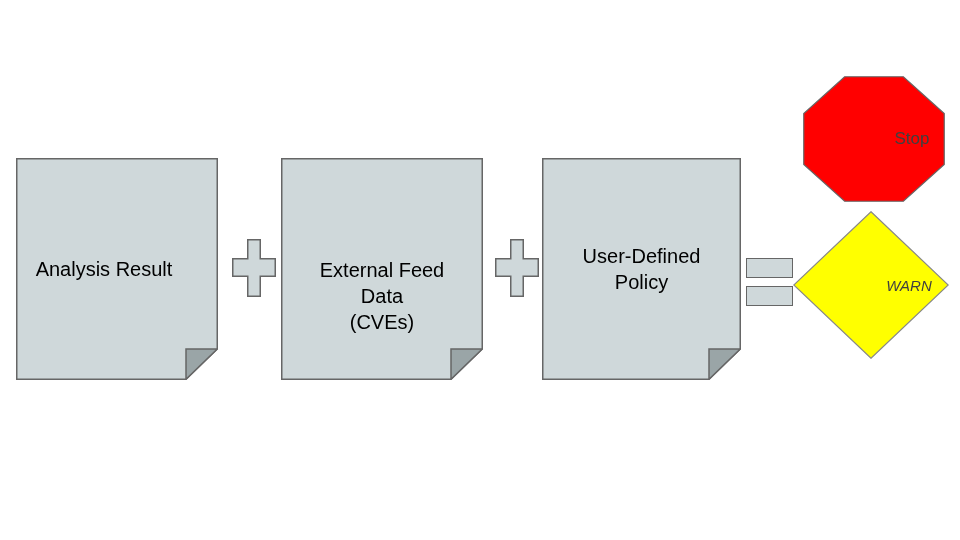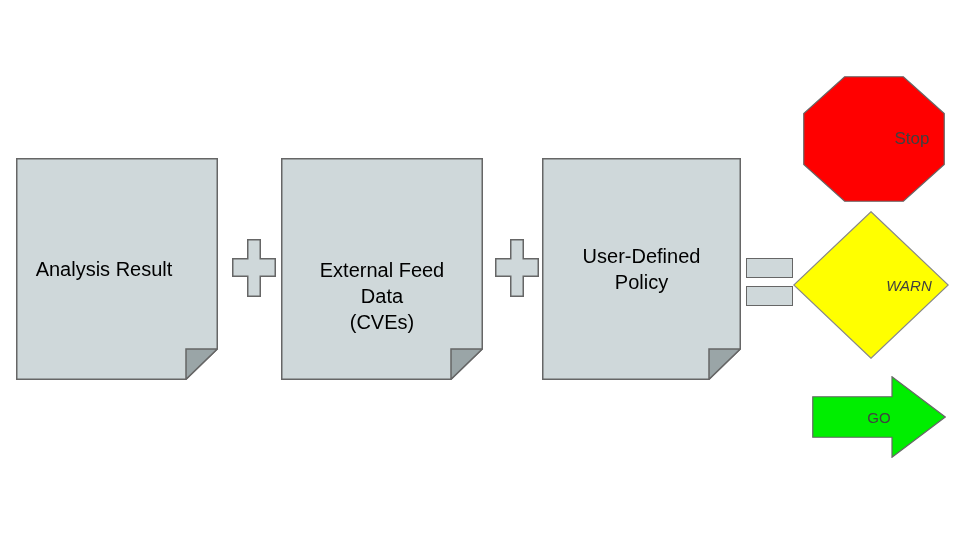--- a/index.html
+++ b/index.html
@@ -150,20 +150,14 @@
     <div class="shape-label label-stop">Stop</div>
   </div>
 
   <div class="shape" style="left:793px; top:211px; width:156px; height:148px;font-style:italic;">
     <svg width="156" height="148" viewBox="0 0 156 148">
       <polygon points="78,0.75 155.25,74 78,147.25 0.75,74" fill="#ffff00" stroke="#888888" stroke-width="1.2" stroke-linejoin="miter"></polygon>
     </svg>
     <div class="shape-label label-warn">WARN</div>
   </div>
 
-  <div class="shape" style="left:812px; top:376px; width:134px; height:82px;">
-    <svg width="134" height="82" viewBox="0 0 134 82">
-      <polygon points="0.75,20.75 80,20.75 80,0.75 133.25,41 80,81.25 80,61.25 0.75,61.25" fill="#00ee00" stroke="#666666" stroke-width="1.2" stroke-linejoin="miter"></polygon>
-    </svg>
-    <div class="shape-label label-go">GO</div>
-  </div>
 
 </div>
 
 </body></html>

